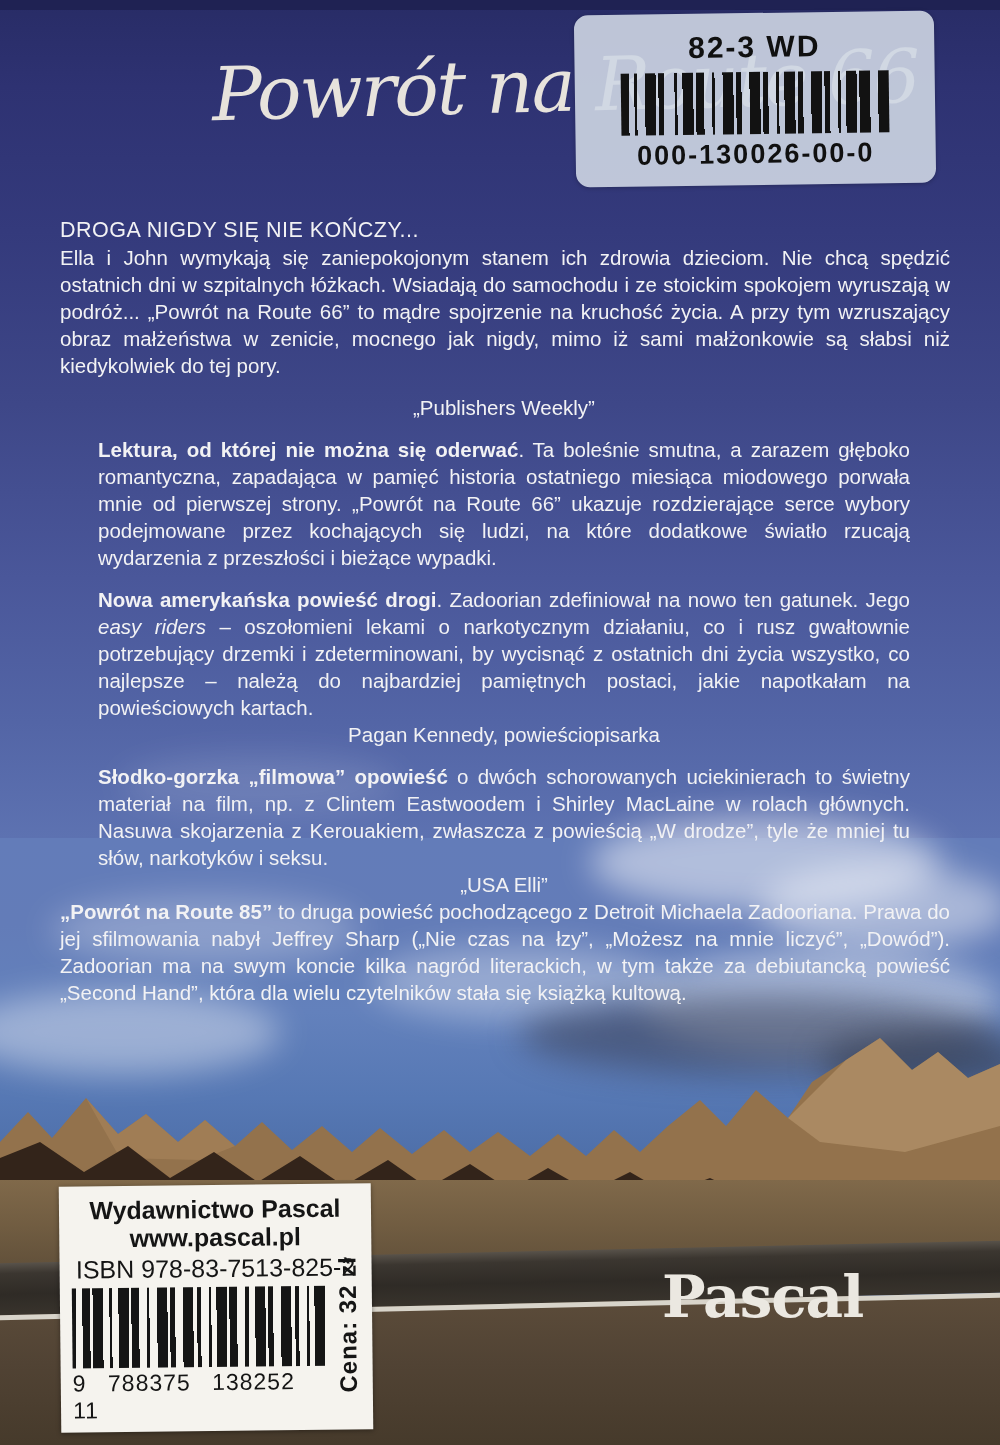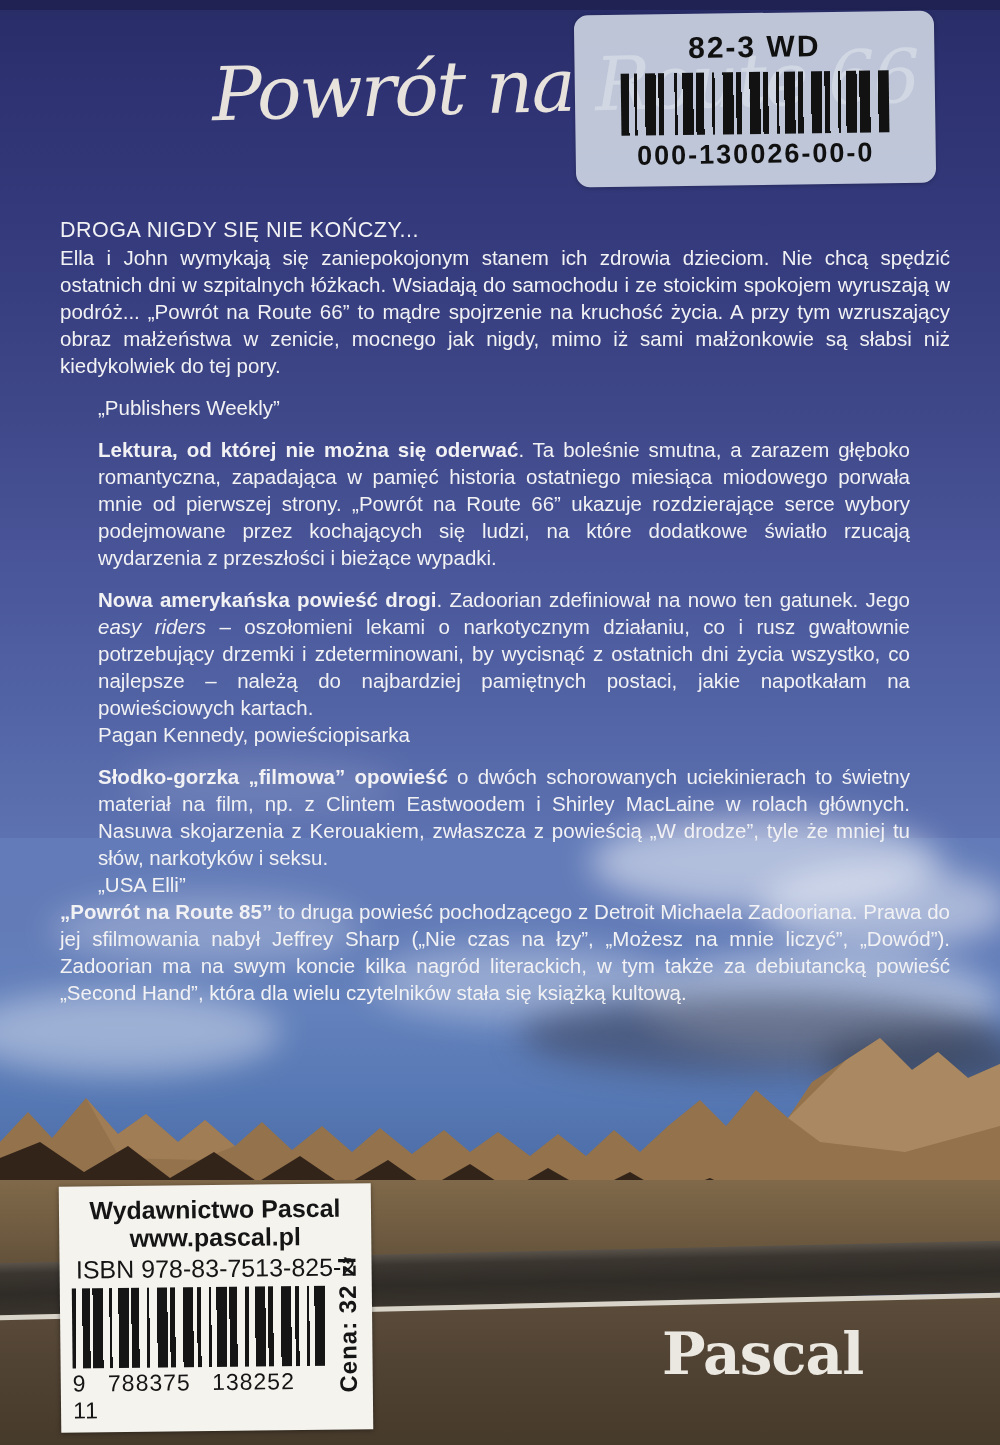--- a/index.html
+++ b/index.html
@@ -47,21 +47,21 @@
   }
   .sticker-number{font-size:27px;font-weight:bold;letter-spacing:2px;}
   
   .copy{
     position:absolute;left:60px;top:186px;width:890px;z-index:3;
     color:#f2f2f4;font-size:20.5px;line-height:27px;margin-top:31px;
   }
   .headline{letter-spacing:.5px;font-size:21.5px;}
   .copy p{margin:0;text-align:justify;}
   .quote{margin:15px 40px 0 38px;}
-  .attr{text-align:left;margin:0;}
+  .attr{text-align:center;margin:0;}
   .about{margin-top:21px;}
   .ital{font-style:italic;}
   b{font-weight:bold;}
   
   .mountains{position:absolute;left:0;top:1030px;width:1000px;height:240px;z-index:1;}
   .plain{
     position:absolute;left:0;top:1180px;width:1000px;height:88px;z-index:1;
     background:linear-gradient(180deg,#80694a 0%,#705c41 55%,#61503a 100%);
   }
   .road{
@@ -101,21 +101,21 @@
       #151515 94% 98%, transparent 98% 100%);
   }
   .ean-digits{font-size:23px;letter-spacing:1px;word-spacing:14px;margin-top:2px;text-align:left;padding-left:2px;}
   .price-vert{
     position:absolute;right:0px;top:-36px;height:150px;
     writing-mode:vertical-rl;transform:rotate(180deg);
     font-size:24px;font-weight:bold;letter-spacing:1px;
   }
   
   .logo{
-    position:absolute;left:662px;top:1320px;z-index:5;
+    position:absolute;left:662px;top:1263px;z-index:5;
     font-family:"DejaVu Serif","Liberation Serif",serif;
     font-size:58px;font-weight:bold;color:#ebe8e1;letter-spacing:-1px;
   }
   .topstrip{position:absolute;left:0;top:0;width:1000px;height:10px;background:rgba(20,22,60,.45);z-index:2;}
 </style>
 </head>
 <body>
 
 <div class="page">
 

